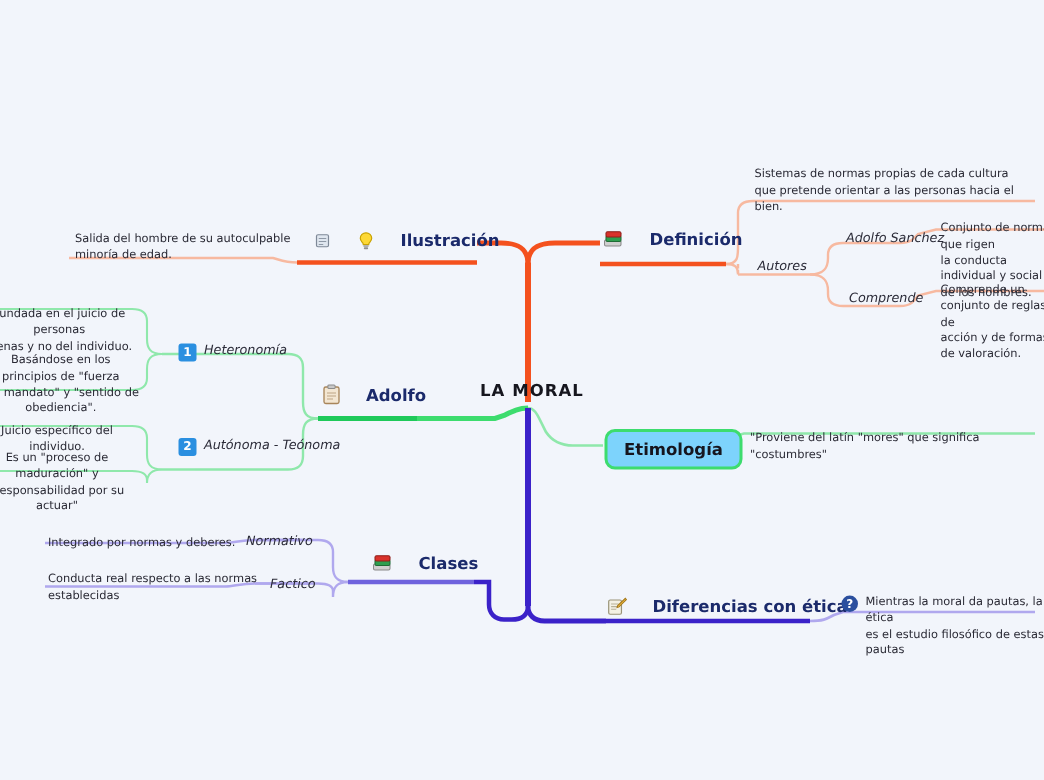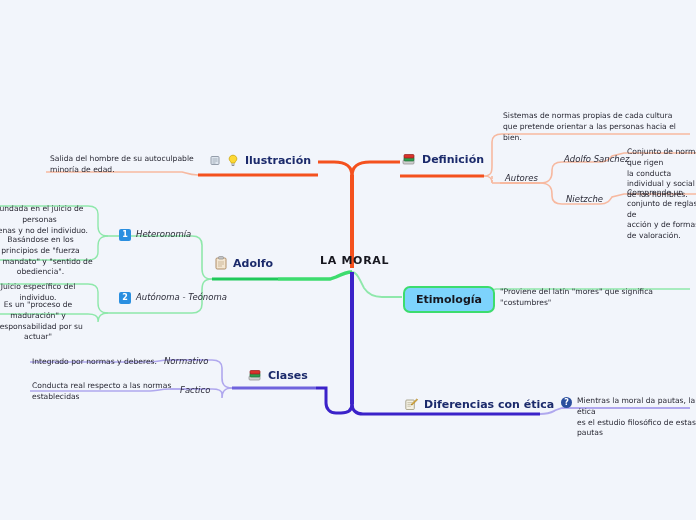--- a/index.html
+++ b/index.html
@@ -33,21 +33,21 @@
     font-weight: bold;
     font-size: 11px;
     color: #16161e;
     letter-spacing: 0.7px;
     white-space: nowrap;
   }
   
   .topic {
     display: flex;
     align-items: center;
-    gap: 6px;
+    gap: 17px;
     white-space: nowrap;
     font-weight: bold;
     font-size: 11px;
     color: #1b2a6b;
   }
   .topic .ico { display: inline-flex; align-items: center; }
   
   .boxed {
     border: 2px solid #3ddc6e;
     border-radius: 7px;
@@ -204,21 +204,21 @@
 bien.</div>
 
   <div class="node sub" style="left:505px; top:173px;">Autores</div>
 
   <div class="node sub" style="left:564px; top:154px; text-align:right;">Adolfo
 Sanchez</div>
   <div class="node note" style="left:627px; top:147px; width:80px;">Conjunto de normas que rigen
 la conducta individual y social
 de los hombres.</div>
 
-  <div class="node sub" style="left:566px; top:194px;">Nietzche</div>
+  <div class="node sub" style="left:566px; top:194px;">Comprende</div>
   <div class="node note" style="left:627px; top:188px; width:80px;">Comprende un conjunto de reglas de
 acción y de formas de valoración.</div>
 
   <div class="node topic" style="left:210px; top:154px;">
     <span class="ico">
       <svg width="11" height="11" viewBox="0 0 11 11">
         <rect x="1" y="1.5" width="8" height="8" rx="1" fill="#dfe6ef" stroke="#7e8897" stroke-width="0.8"></rect>
         <path d="M2.5 4h5M2.5 6h5M2.5 8h3" stroke="#8e98a6" stroke-width="0.7"></path>
       </svg>
     </span>

